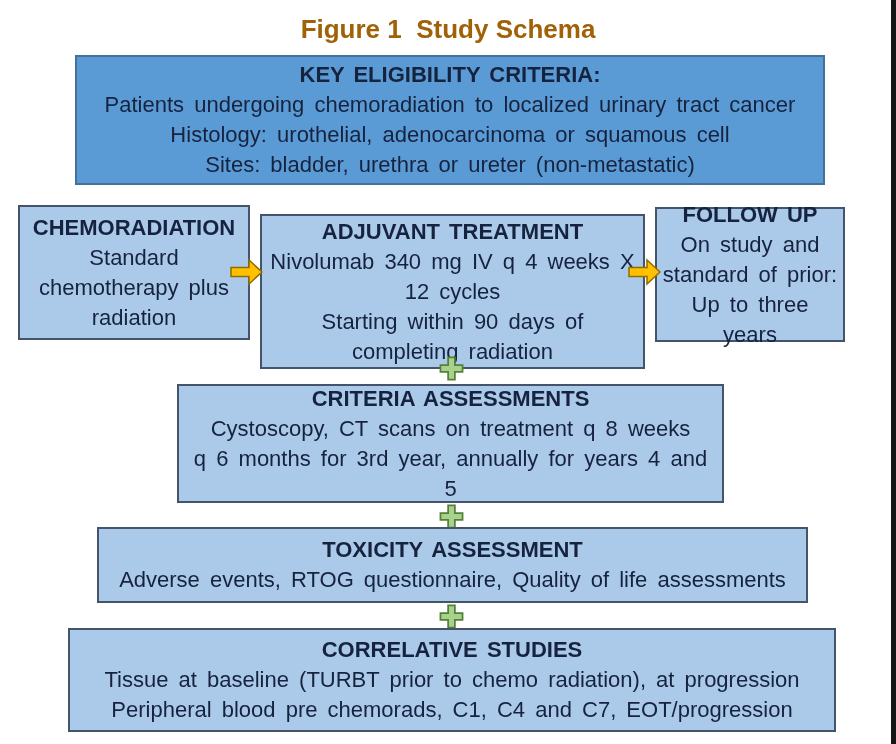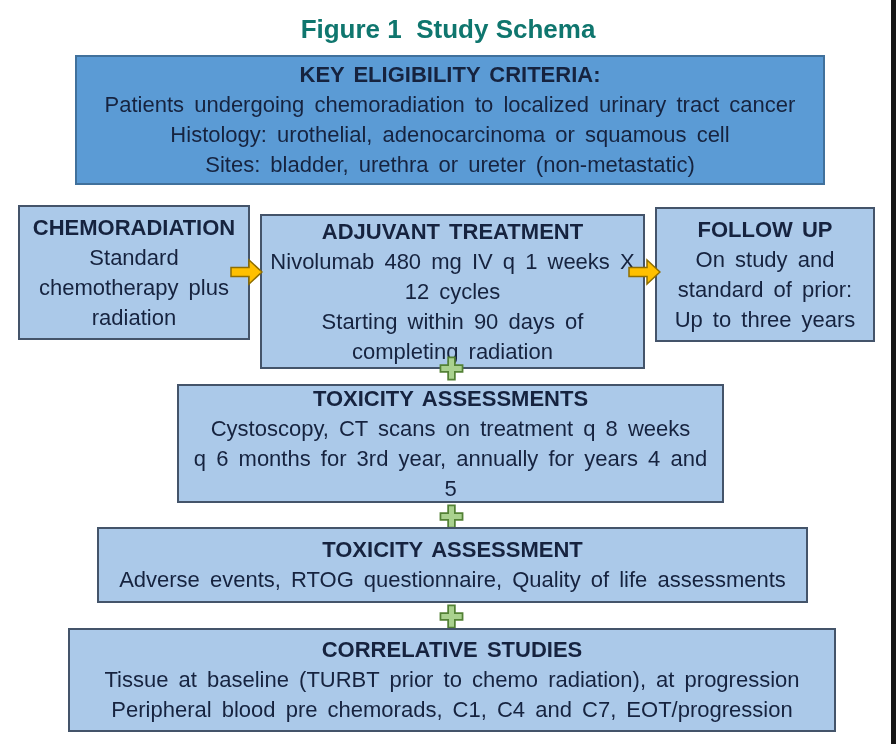--- a/index.html
+++ b/index.html
@@ -2,21 +2,21 @@
 <html><head>
 <meta charset="utf-8">
 <style>
   html,body { margin:0; padding:0; background:#ffffff; }
   .canvas {
     position:relative; width:896px; height:744px; background:#ffffff;
     font-family:"Liberation Sans", sans-serif; overflow:hidden;
   }
   .figure-title {
     position:absolute; left:0; top:14px; width:896px; text-align:center;
-    font-size:26px; font-weight:bold; color:#0f766e; white-space:pre;
+    font-size:26px; font-weight:bold; color:#a16207; white-space:pre;
   }
   .box {
     position:absolute; box-sizing:border-box;
     display:flex; flex-direction:column; justify-content:center; align-items:center;
     text-align:center; color:#16233f; padding:2px 4px;
   }
   .box.dark  { background:#5b9bd5; border:2px solid #41719c; }
   .box.light { background:#abc9e9; border:2px solid #44546a; }
   .heading { font-size:22px; font-weight:bold; line-height:30px; word-spacing:3px; }
   .line    { font-size:22px; line-height:30px; word-spacing:4px; }
@@ -39,46 +39,46 @@
 
   <div class="box dark" style="left:75px; top:55px; width:750px; height:130px;">
     <div class="heading">KEY ELIGIBILITY CRITERIA:</div>
     <div class="line">Patients undergoing chemoradiation to localized urinary tract cancer</div>
     <div class="line">Histology: urothelial, adenocarcinoma or squamous cell</div>
     <div class="line">Sites: bladder, urethra or ureter (non-metastatic)</div>
   </div>
 
   <div class="box light" style="left:260px; top:197px; width:385px; height:155px;margin-top:17px;">
     <div class="heading">ADJUVANT TREATMENT</div>
-    <div class="line">Nivolumab 480 mg IV q 1 weeks X</div>
+    <div class="line">Nivolumab 340 mg IV q 4 weeks X</div>
     <div class="line">12 cycles</div>
     <div class="line">Starting within 90 days of</div>
     <div class="line">completing radiation</div>
   </div>
 
-  <div class="box light" style="left:655px; top:207px; width:220px; height:135px;align-items:center;">
+  <div class="box light" style="left:655px; top:207px; width:190px; height:135px;align-items:center;">
     <div class="heading">FOLLOW UP</div>
     <div class="line">On study and</div>
     <div class="line">standard of prior:</div>
     <div class="line">Up to three years</div>
   </div>
 
   <svg class="icon" style="left:230px; top:258px;" width="33" height="28" viewBox="0 0 33 28">
     <path d="M1 9.5 L19 9.5 L19 2 L32 14 L19 26 L19 18.5 L1 18.5 Z" fill="#ffc000" stroke="#8f6e00" stroke-width="1.5"></path>
   </svg>
   <svg class="icon" style="left:628px; top:258px;" width="33" height="28" viewBox="0 0 33 28">
     <path d="M1 9.5 L19 9.5 L19 2 L32 14 L19 26 L19 18.5 L1 18.5 Z" fill="#ffc000" stroke="#8f6e00" stroke-width="1.5"></path>
   </svg>
 
   <svg class="icon" style="left:438px; top:356px;" width="27" height="25" viewBox="0 0 26 26">
     <path d="M9.5 1.5 H16.5 V9.5 H24.5 V16.5 H16.5 V24.5 H9.5 V16.5 H1.5 V9.5 H9.5 Z" fill="#a9d18e" stroke="#538135" stroke-width="1.8"></path>
   </svg>
 
   <div class="box light" style="left:177px; top:384px; width:547px; height:119px;">
-    <div class="heading">TOXICITY ASSESSMENTS</div>
+    <div class="heading">CRITERIA ASSESSMENTS</div>
     <div class="line">Cystoscopy, CT scans on treatment q 8 weeks</div>
     <div class="line">q 6 months for 3rd year, annually for years 4 and 5</div>
   </div>
 
   <svg class="icon" style="left:438px; top:504px;" width="27" height="25" viewBox="0 0 26 26">
     <path d="M9.5 1.5 H16.5 V9.5 H24.5 V16.5 H16.5 V24.5 H9.5 V16.5 H1.5 V9.5 H9.5 Z" fill="#a9d18e" stroke="#538135" stroke-width="1.8"></path>
   </svg>
 
   <div class="box light" style="left:97px; top:527px; width:711px; height:76px;">
     <div class="heading">TOXICITY ASSESSMENT</div>

